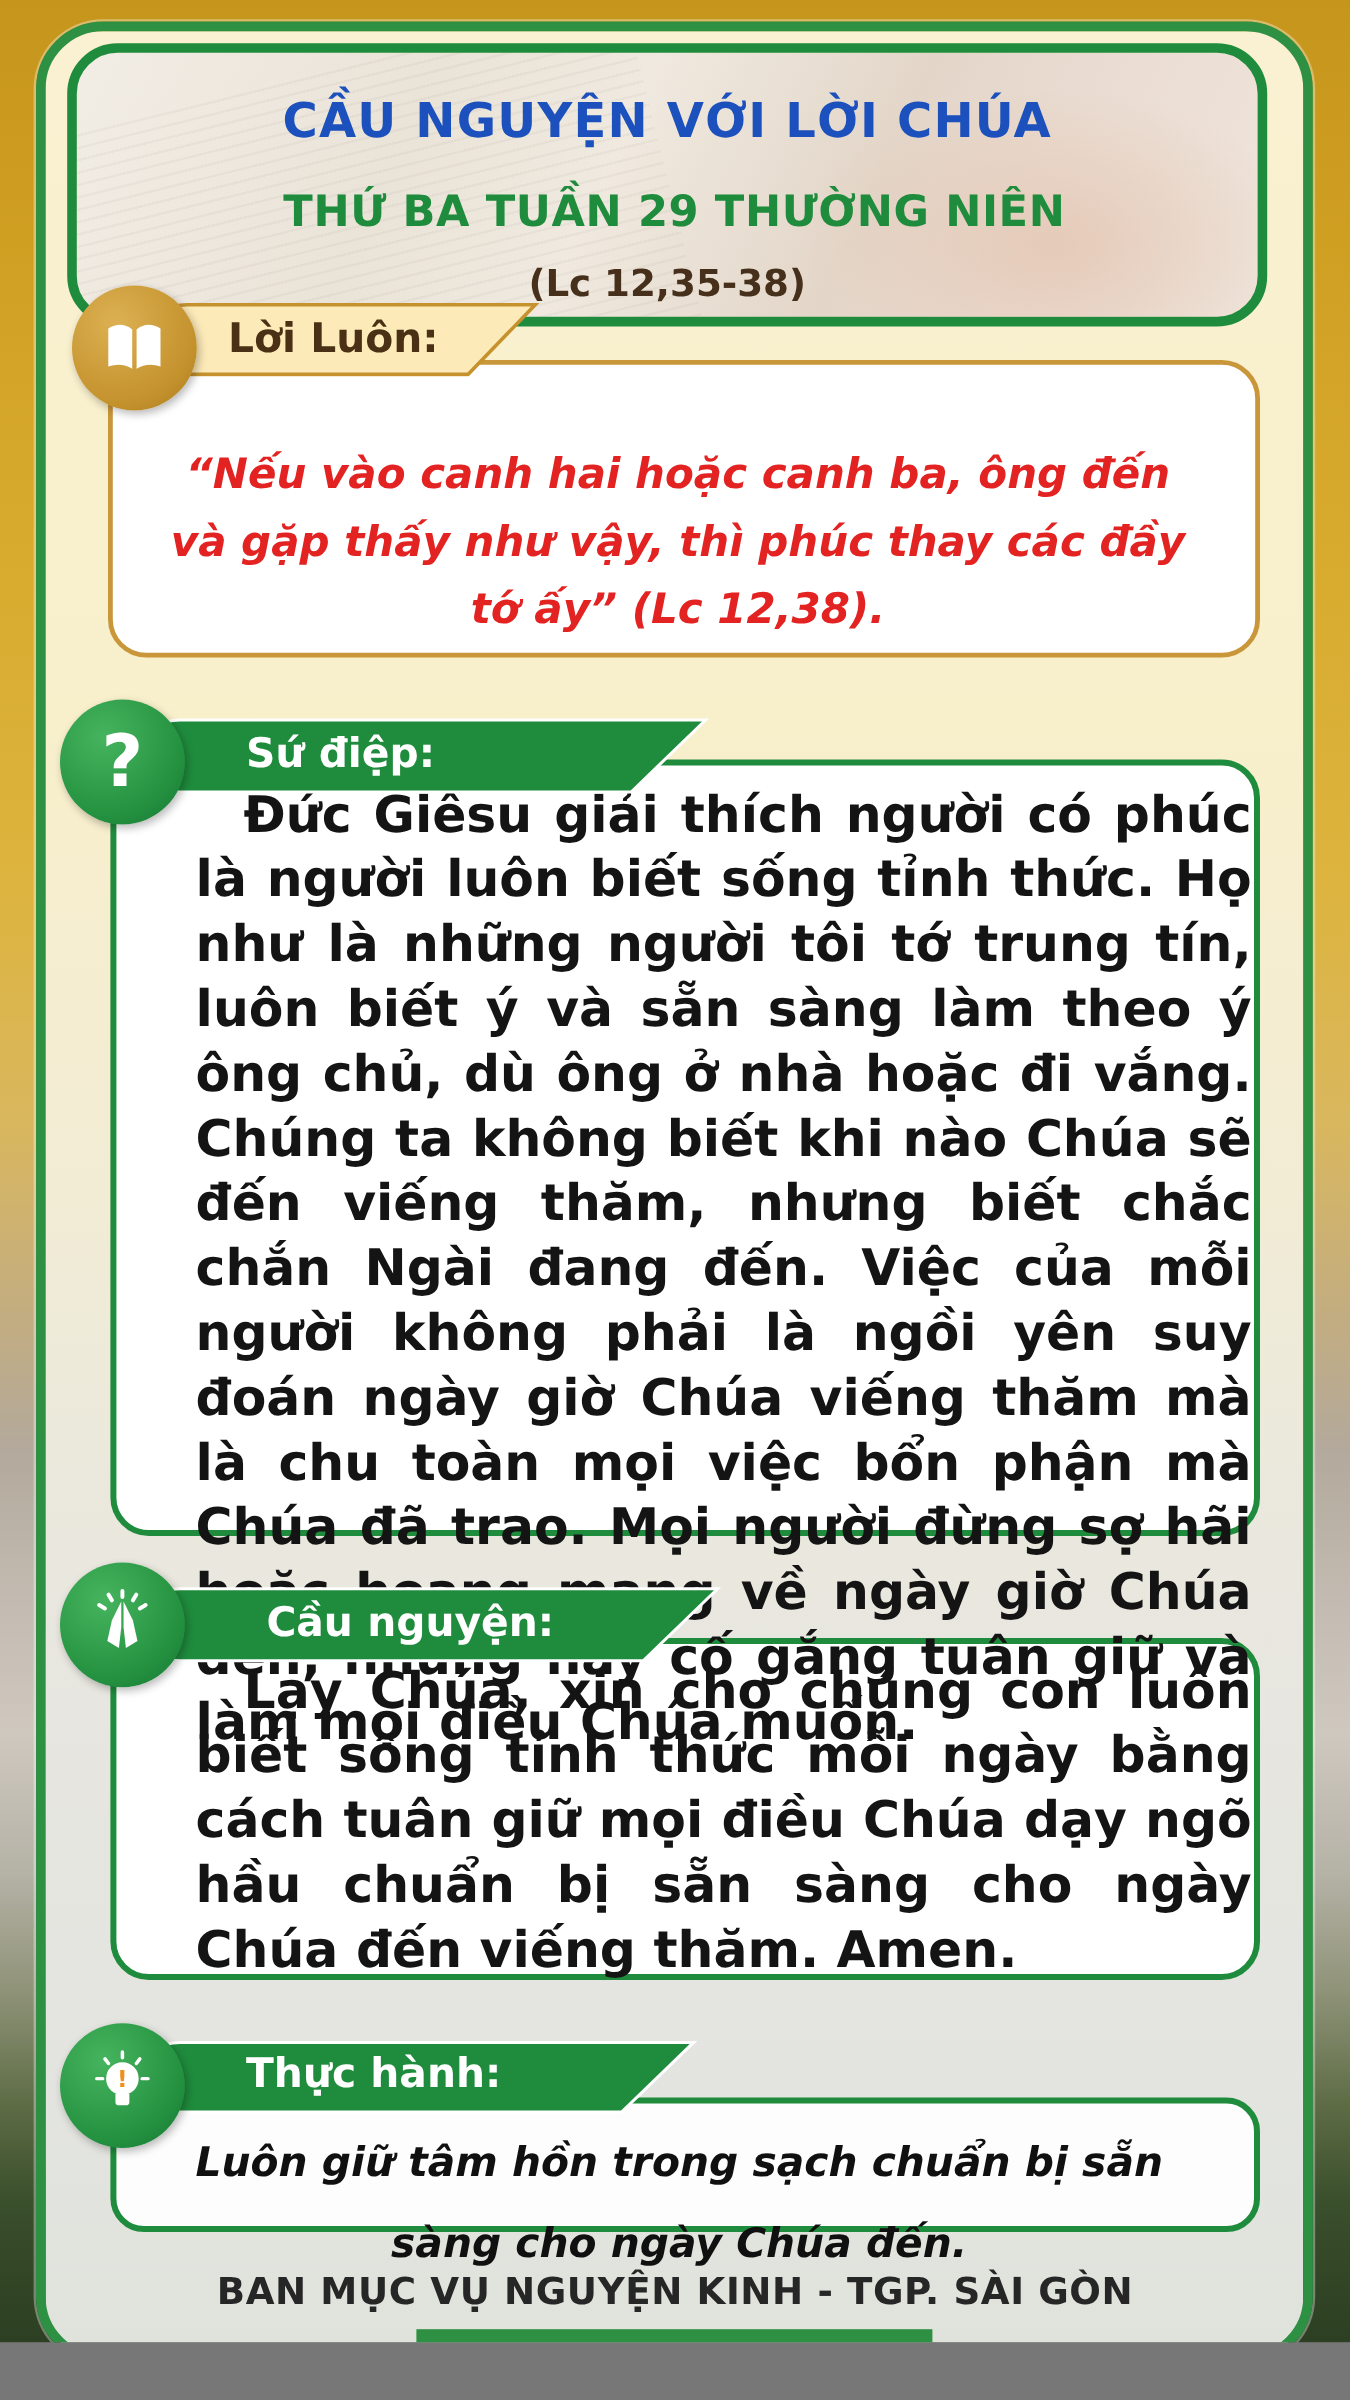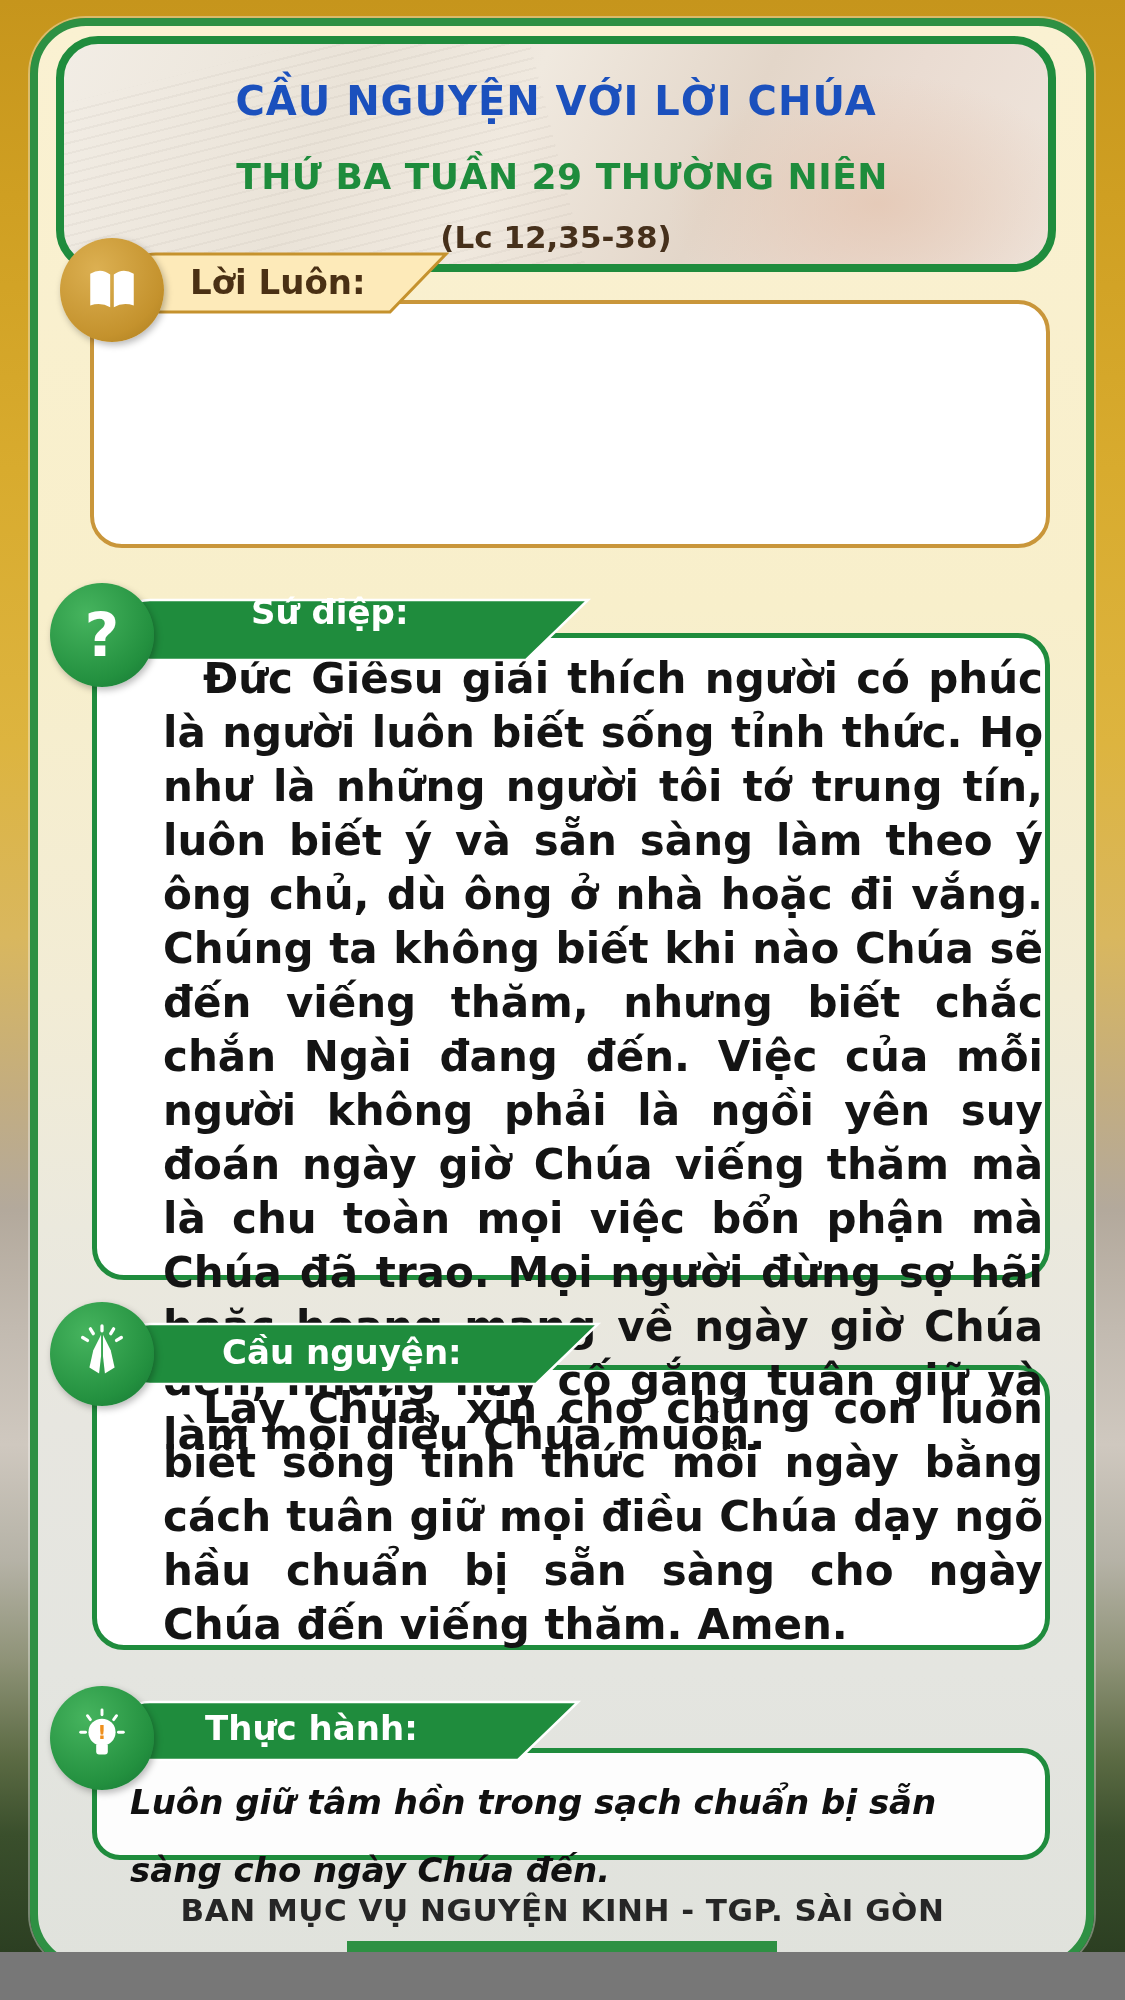--- a/index.html
+++ b/index.html
@@ -57,21 +57,21 @@
   .badge.gold{background:radial-gradient(circle at 35% 30%,#dcb052,#c4922d 68%,#a87a1e 100%);}
   .badge.green{background:radial-gradient(circle at 35% 30%,#46b45e,#23903f 68%,#167333 100%);}
   .qmark{color:#fff;font-size:60px;font-weight:800;line-height:1;}
   
   .quote-text{position:absolute;left:130px;top:368px;width:870px;z-index:2;
     font-size:35px;font-weight:800;font-style:italic;color:#e32222;text-align:center;line-height:1.6;}
   .body-text{font-size:42px;font-weight:700;color:#141414;line-height:54px;text-align:justify;margin-left:37px;}
   .msg-text{position:absolute;left:126px;top:652px;width:880px;z-index:2;text-indent:40px;}
   .pray-text{position:absolute;left:126px;top:1382px;width:880px;z-index:2;text-indent:40px;}
   .prac-text{position:absolute;left:130px;top:1768px;width:872px;z-index:6;
-    font-size:34px;font-weight:800;font-style:italic;color:#101010;line-height:68px;}
+    font-size:34px;font-weight:800;font-style:italic;color:#101010;text-align:center;line-height:68px;}
   .footer-text{position:absolute;left:0;top:1892px;width:100%;z-index:6;text-align:center;
     font-size:31px;font-weight:800;color:#262626;letter-spacing:.5px;}
   .footer-bar{position:absolute;z-index:6;left:347px;top:1941px;width:430px;height:13px;background:#2e9043;}
   .icon-svg{display:block;}
 </style>
 </head>
 <body>
 
 <div class="canvas">
 
@@ -87,25 +87,26 @@
     <path d="M28 2 H318 L262 60 H28 Q4 60 4 36 V26 Q4 2 28 2 Z" fill="#fdeab9" stroke="#c5922e" stroke-width="3"></path>
   </svg>
   <div class="tab-label lbl-gold" style="left:190px;top:262px;">Lời Luôn:</div>
   <div class="badge gold" style="left:60px;top:238px;width:104px;height:104px;">
     <svg class="icon-svg" width="58" height="58" viewBox="0 0 64 64">
       <path d="M8 14 Q20 7 30 15 V51 Q20 45 8 49 Z" fill="#ffffff"></path>
       <path d="M56 14 Q44 7 34 15 V51 Q44 45 56 49 Z" fill="#ffffff"></path>
     </svg>
   </div>
   <div class="box quote-box"></div>
+  <div class="quote-text">“Nếu vào canh hai hoặc canh ba, ông đến và gặp thấy như vậy, thì phúc thay các đầy tớ ấy” (Lc 12,38).</div>
 
   <svg class="tab" style="left:120px;top:598px;" width="472" height="64" viewBox="0 0 472 64">
     <path d="M30 2 H468 L406 62 H30 Q4 62 4 36 V28 Q4 2 30 2 Z" fill="#1f8c3d" stroke="#ffffff" stroke-width="2.5"></path>
   </svg>
-  <div class="tab-label lbl-green" style="left:205px;top:592px;margin-left:46px;">Sứ điệp:</div>
+  <div class="tab-label lbl-green" style="left:205px;top:608px;">Sứ điệp:</div>
   <div class="badge green" style="left:50px;top:583px;width:104px;height:104px;">
     <span class="qmark">?</span>
   </div>
   <div class="box msg-box"></div>
   <div class="body-text msg-text">Đức Giêsu giải thích người có phúc là người luôn biết sống tỉnh thức. Họ như là những người tôi tớ trung tín, luôn biết ý và sẵn sàng làm theo ý ông chủ, dù ông ở nhà hoặc đi vắng. Chúng ta không biết khi nào Chúa sẽ đến viếng thăm, nhưng biết chắc chắn Ngài đang đến. Việc của mỗi người không phải là ngồi yên suy đoán ngày giờ Chúa viếng thăm mà là chu toàn mọi việc bổn phận mà Chúa đã trao. Mọi người đừng sợ hãi hoặc hoang mang về ngày giờ Chúa đến, nhưng hãy cố gắng tuân giữ và làm mọi điều Chúa muốn.</div>
 
   <svg class="tab" style="left:120px;top:1322px;" width="482" height="64" viewBox="0 0 482 64">
     <path d="M30 2 H478 L416 62 H30 Q4 62 4 36 V28 Q4 2 30 2 Z" fill="#1f8c3d" stroke="#ffffff" stroke-width="2.5"></path>
   </svg>
   <div class="tab-label lbl-green" style="left:222px;top:1332px;">Cầu nguyện:</div>

